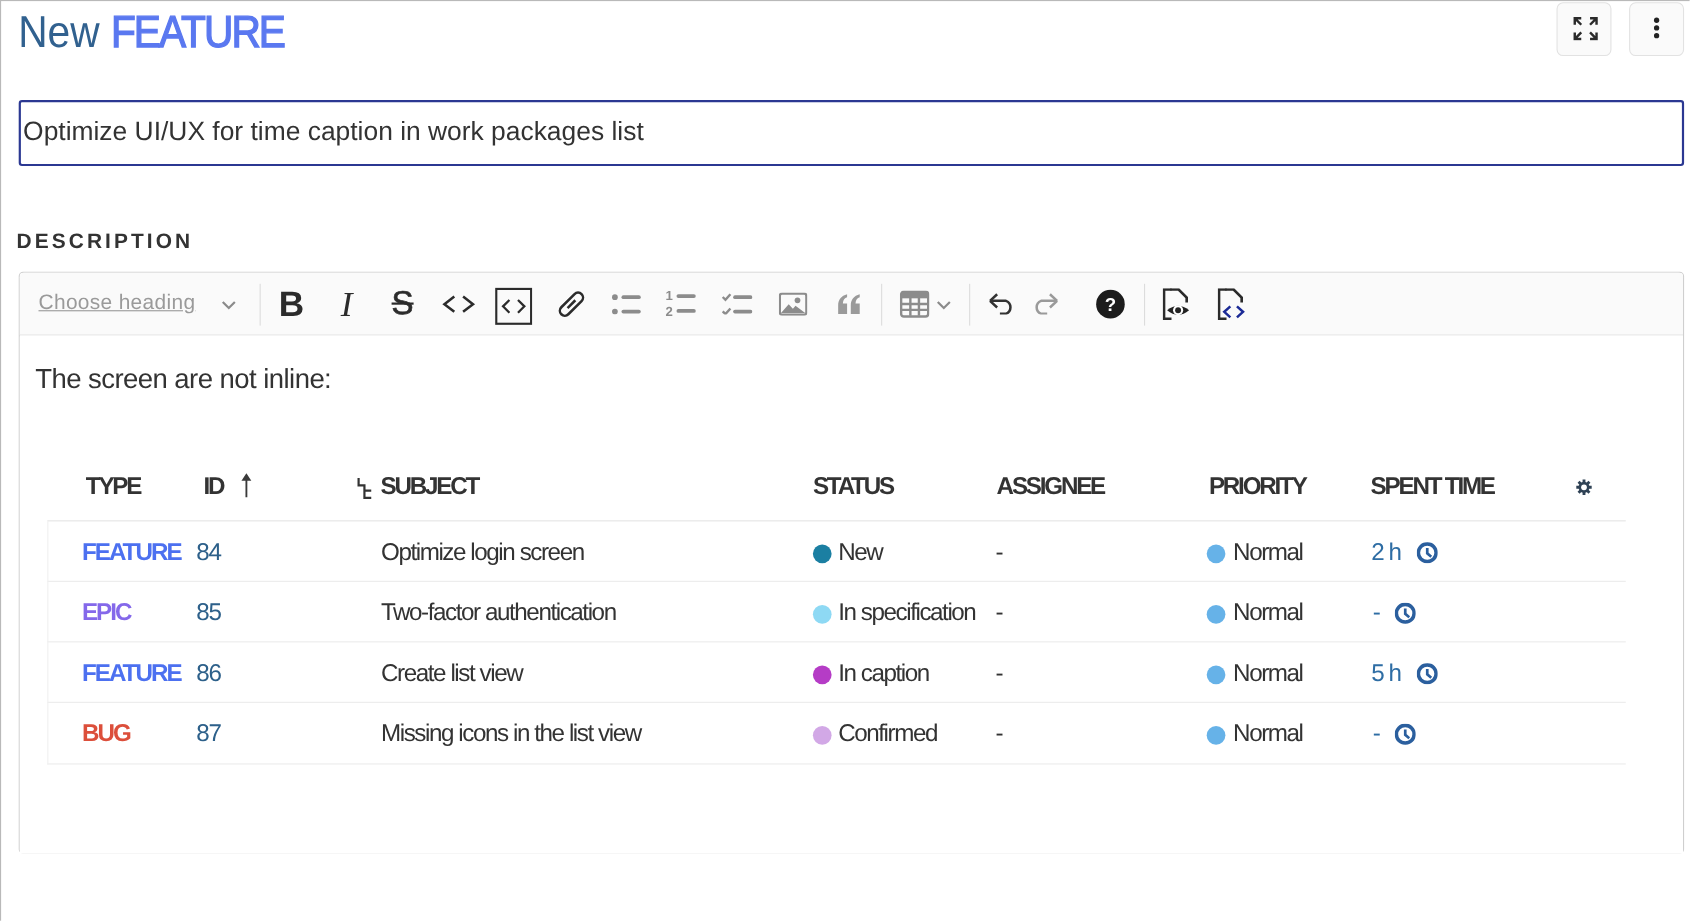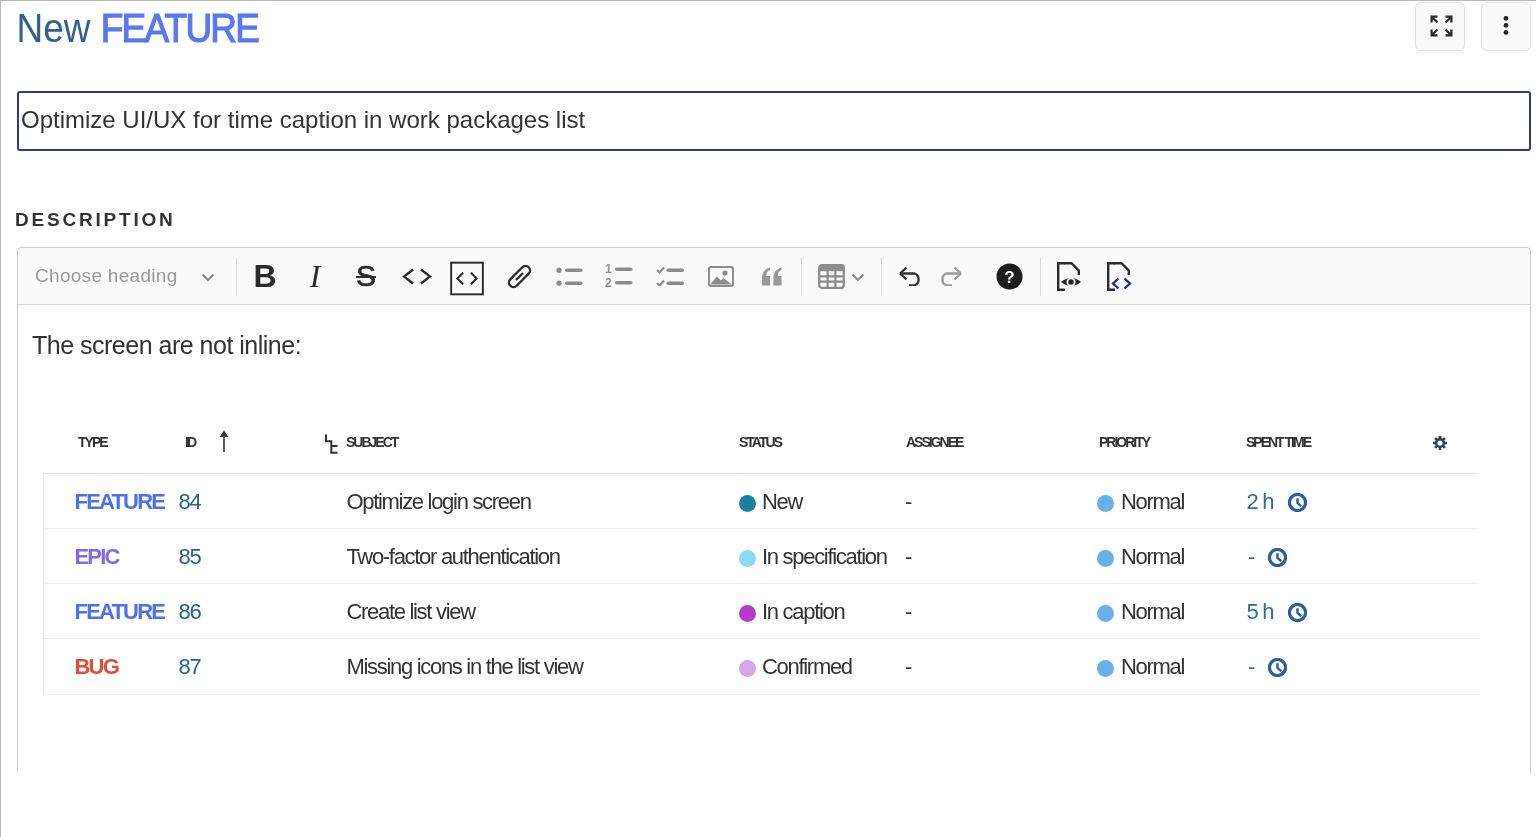--- a/index.html
+++ b/index.html
@@ -22,30 +22,30 @@
 
   .desclabel { left:14px; top:208px; font-size:19px; font-weight:700; color:#333;
     letter-spacing:2.8px; }
 
   
   .editor { left:16px; top:246px; width:1514px; height:529px;
     border:1px solid #cfcfcf; border-radius:4px; background:#fff; }
   .toolbar { left:0; top:0; width:1512px; height:57px; background:#fafafa;
     border-bottom:1px solid #d4d4d4; border-radius:4px 4px 0 0; }
   .tsep { width:1px; height:38px; top:10px; background:#dcdcdc; }
-  .choose { left:17px; top:0; height:56px; line-height:56px; font-size:19px; letter-spacing:0.3px; color:#9a9a9a; }
+  .choose { left:17px; top:0; height:56px; line-height:56px; font-size:19px; letter-spacing:0.3px; color:#9a9a9a;text-decoration:underline; }
 
   .ticon { top:0; height:56px; display:flex; align-items:center; justify-content:center; }
 
   
   .content { left:0; top:58px; width:1512px; height:470px; background:#fff; }
   .para { left:14px; top:25px; font-size:25px; letter-spacing:-0.5px; color:#333; }
 
   
-  .th { font-weight:700; color:#333; font-size:14px; line-height:22px; letter-spacing:-2px; white-space:nowrap; }
+  .th { font-weight:700; color:#333; font-size:22px; line-height:22px; letter-spacing:-2px; white-space:nowrap; }
   .td { font-size:22px; line-height:22px; color:#333; letter-spacing:-1.3px; white-space:nowrap; }
   .hline { height:1px; background:#ececec; }
   .dot { width:17px; height:17px; border-radius:50%; }
   .caption { left:14.5px; top:462px; width:1446px; height:40px; background:#f7f7f7;
     text-align:center; line-height:35px; font-size:19px; letter-spacing:-0.5px; color:#6b6b6b; text-indent:-3px; }
 </style>
 </head>
 <body>
   <div class="abs title">New <b>FEATURE</b></div>
 

